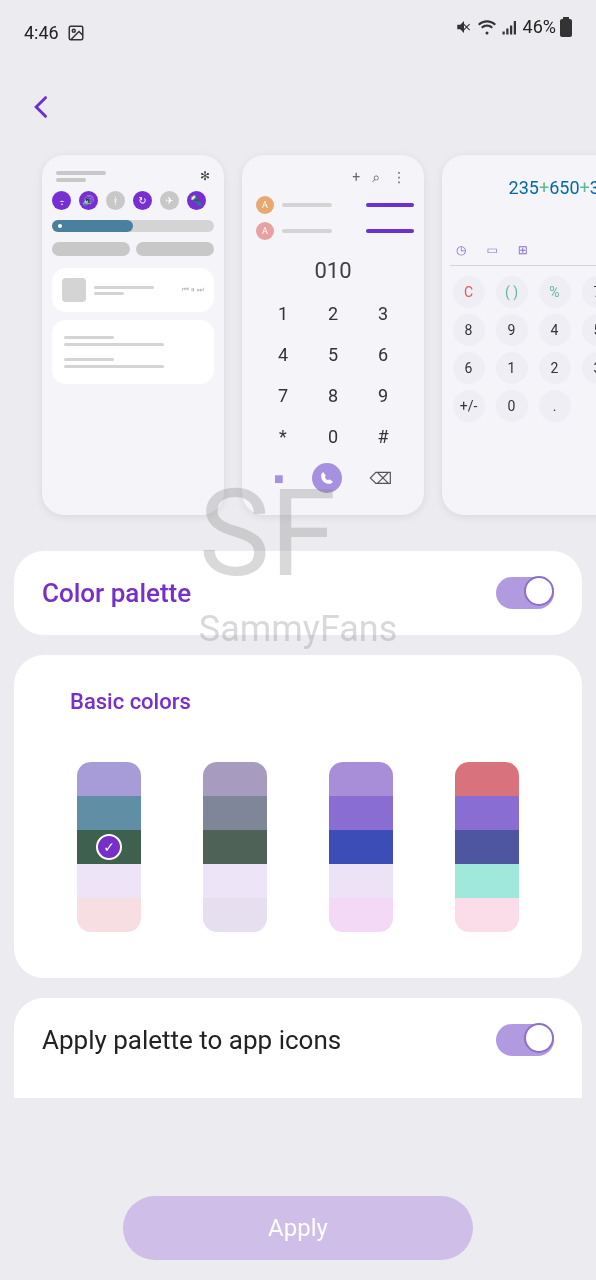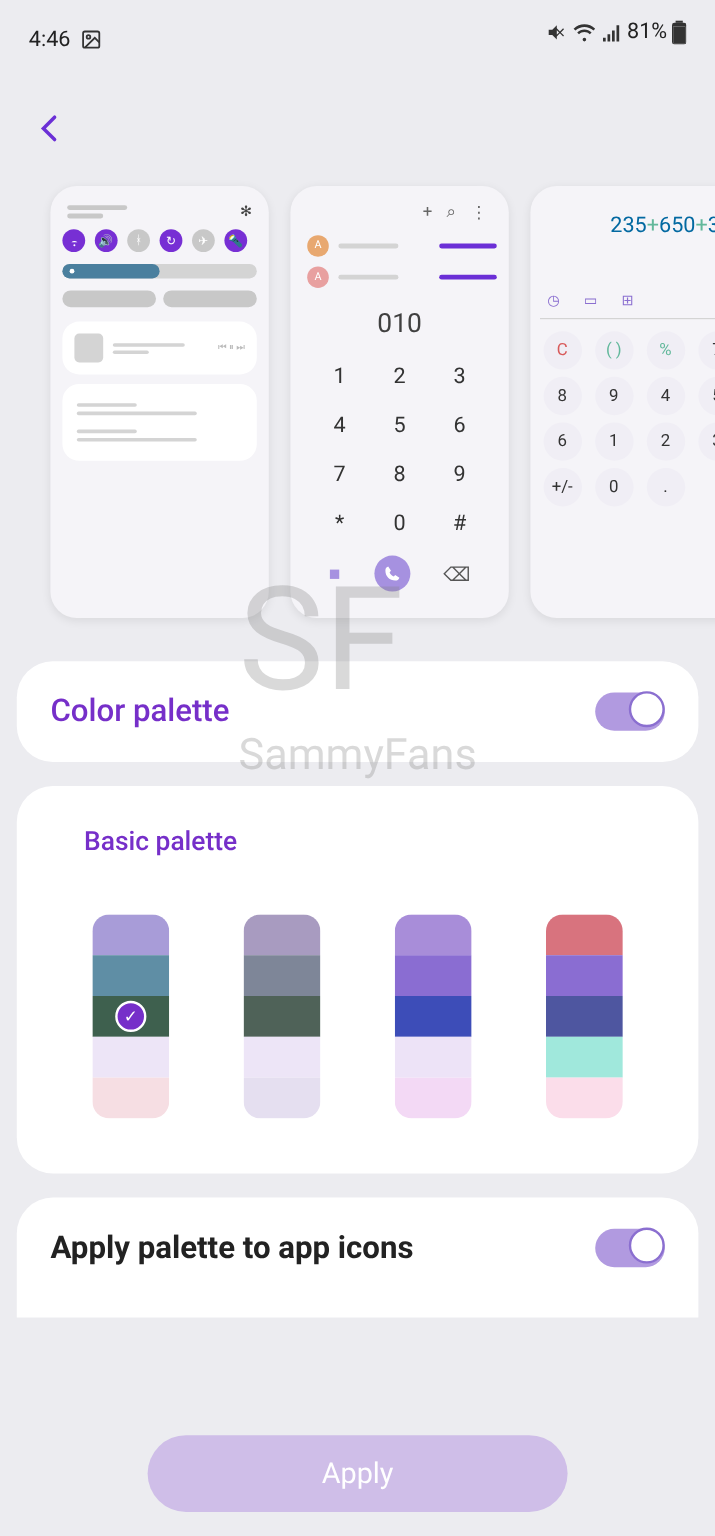--- a/index.html
+++ b/index.html
@@ -208,21 +208,21 @@
       padding: 26px 28px;
       display: flex;
       justify-content: space-between;
       align-items: center;
     }
     .option-label {
       font-size: 26px;
       color: #762fc9;
       font-weight: 500;
     }
-    .option-label.black { color: #222; font-weight: 700;}
+    .option-label.black { color: #222; font-weight: 400;}
     .toggle {
       width: 58px;
       height: 32px;
       border-radius: 20px;
       background: #b19ae0;
       position: relative;
       cursor: pointer;
     }
     .toggle-knob {
       width: 30px; height: 30px;
@@ -337,21 +337,21 @@
   <div class="status-right">
     <svg width="18" height="18" viewBox="0 0 24 24" fill="#333">
         <path d="M3 9v6h4l5 5V4L7 9H3zm13.5 3l3.5-3.5-1-1L15.5 11l-3.5-3.5-1 1L14.5 12 11 15.5l1 1 3.5-3.5 3.5 3.5 1-1L16.5 12z"></path>
       </svg>
     <svg width="20" height="18" viewBox="0 0 24 24" fill="#333">
         <path d="M12 18a2 2 0 100 4 2 2 0 000-4zm-8-6c4.4-4.4 11.6-4.4 16 0l-2 2c-3.3-3.3-8.7-3.3-12 0l-2-2zm-4-4c6.6-6.6 17.4-6.6 24 0l-2 2c-5.5-5.5-14.5-5.5-20 0l-2-2z"></path>
       </svg>
     <svg width="18" height="18" viewBox="0 0 24 24" fill="#333">
         <path d="M2 18h3v4H2zm5-4h3v8H7zm5-4h3v12h-3zm5-6h3v18h-3z"></path>
       </svg>
-    <span>81%</span>
+    <span>46%</span>
     <svg width="12" height="20" viewBox="0 0 12 20" fill="#333">
         <rect x="3" y="0" width="6" height="2"></rect>
         <rect x="0" y="2" width="12" height="18" rx="2"></rect>
         <rect x="1" y="5" width="10" height="14" fill="#fff"></rect>
         <rect x="1" y="5" width="10" height="14" fill="#333"></rect>
       </svg>
   </div>
 </div>
 
 <div class="header">
@@ -493,21 +493,21 @@
 
 <div class="option-row">
   <span class="option-label">Color palette</span>
   <div class="toggle">
       <div class="toggle-knob"></div>
     </div>
 </div>
 
 <div class="color-section">
   <div class="tab-row">
-    <div class="tab">Basic palette</div>
+    <div class="tab">Basic colors</div>
   </div>
   <div class="swatches" id="swatches">
       <div class="swatch">
         <div class="stripe" style="background: rgb(168, 156, 216);"></div>
         <div class="stripe" style="background: rgb(95, 142, 165);"></div>
         <div class="stripe" style="background: rgb(62, 96, 78);"></div>
         <div class="stripe" style="background: rgb(237, 229, 247);"></div>
         <div class="stripe" style="background: rgb(246, 222, 227);"></div>
         <div class="check-badge">✓</div>
       </div>

